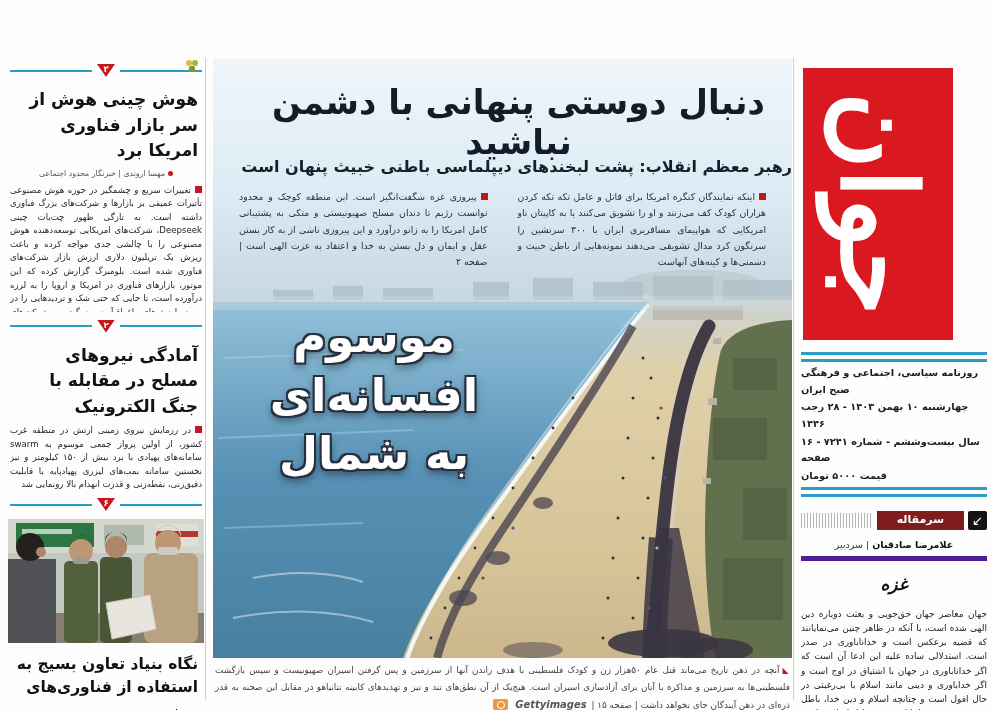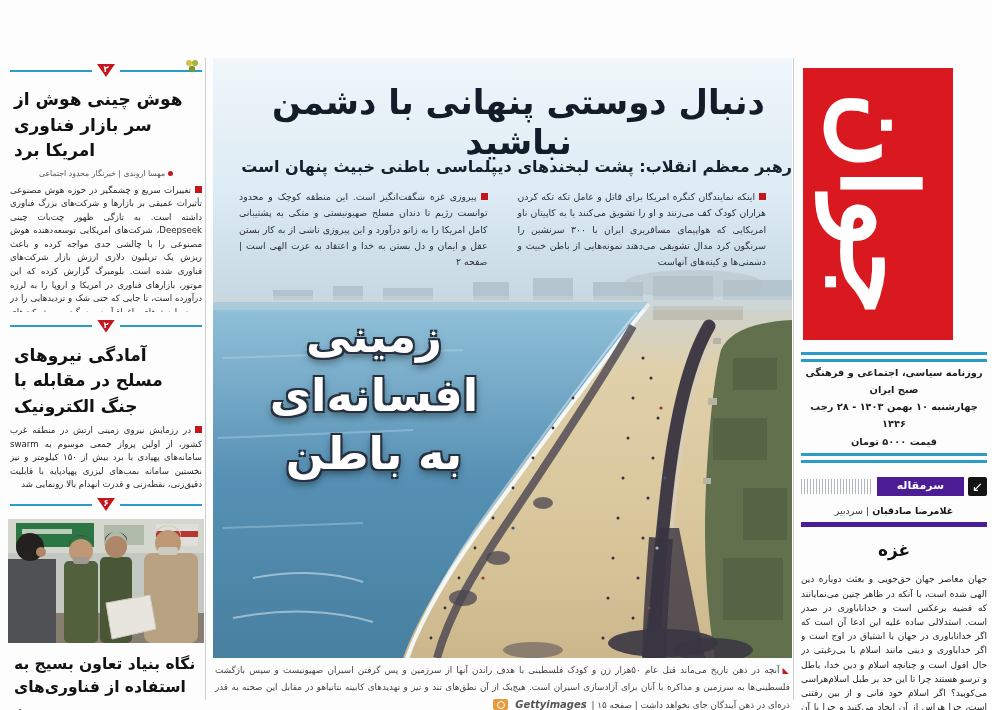--- a/index.html
+++ b/index.html
@@ -11,21 +11,21 @@
 
   
   .col-left{position:absolute;left:8px;top:56px;width:196px;height:654px;overflow:hidden;}
   .ornament{position:absolute;left:176px;top:2px;}
   .sep{display:flex;align-items:center;margin:8px 2px 8px 2px;}
   .sep .line{flex:1;height:2px;background:#2a9cc5;}
   .page-badge{width:18px;height:13px;margin:0 5px;background:#c5161d;color:#fff;
               clip-path:polygon(0 0,100% 0,50% 100%);font-size:8.5px;font-weight:bold;
               text-align:center;line-height:11px;flex:0 0 auto;}
   .sb-title{margin:10px 6px 5px;font-size:17px;font-weight:bold;line-height:1.5;
-            text-align:left;color:#121212;}
+            text-align:right;color:#121212;}
   .sb-title.small{font-size:15.5px;line-height:1.5;}
   .sb-byline{margin:0 0 6px;font-size:7.8px;color:#555;text-align:center;}
   .reddot{display:inline-block;width:5px;height:5px;border-radius:50%;background:#c5161d;margin-left:3px;}
   .sb-body{margin:0 2px 4px;font-size:8.6px;line-height:1.58;text-align:justify;color:#242424;overflow:hidden;}
   .sb-body.h1{max-height:128px;} .sb-body.h2{max-height:66px;}
   .sq{display:inline-block;width:7px;height:7px;background:#c5161d;margin-left:4px;}
   .sb-photo{margin:2px 0 8px;width:196px;height:124px;overflow:hidden;}
 
   
   .col-center{position:absolute;left:213px;top:58px;width:579px;height:652px;}
@@ -53,34 +53,34 @@
   .camera-icon i{position:absolute;left:4px;top:2px;width:6px;height:6px;border:1.5px solid #fff;
                  border-radius:50%;}
 
   
   .col-right{position:absolute;left:801px;top:58px;width:186px;height:652px;overflow:hidden;}
   .logo-box{position:relative;width:150px;height:272px;background:#d9191f;margin:10px 34px 12px 0;}
   .logo-text{position:absolute;left:50%;top:50%;transform:translate(-50%,-50%) rotate(90deg);
              font-family:"DejaVu Serif",serif;font-weight:bold;font-size:104px;color:#fff;
              white-space:nowrap;line-height:1;}
   .rules{height:4px;border-top:3px solid #2a9cc5;border-bottom:3px solid #2a9cc5;margin:3px 0;}
-  .mh-info{text-align:center;}
+  .mh-info{text-align:left;}
   .mh-info p{margin:1px 0;font-size:9.8px;font-weight:bold;line-height:1.7;color:#1d1d1d;}
   .ed-header{display:flex;align-items:center;gap:4px;margin-top:14px;}
   .arrow-box{flex:0 0 auto;width:19px;height:19px;background:#141414;color:#fff;font-size:13px;
              text-align:center;line-height:19px;border-radius:2px;}
-  .ed-badge{flex:0 0 auto;background:#4c1d95;color:#fff;font-size:11px;font-weight:bold;
+  .ed-badge{flex:0 0 auto;background:#7f1d1d;color:#fff;font-size:11px;font-weight:bold;
             padding:2px 20px 4px;}
   .barcode{flex:1;height:15px;background:repeating-linear-gradient(90deg,#a6abb0 0 1px,transparent 1px 3px);
            opacity:.85;}
   .ed-byline{margin:9px 0 0;padding-bottom:6px;border-bottom:5px solid #4c1d95;
              font-size:9.5px;text-align:center;color:#333;}
   .ed-byline b{color:#111;}
   .ed-title{margin:10px 0 8px;font-size:17px;font-weight:bold;line-height:1.6;text-align:center;color:#111;}
-  .ed-title span{display:block;}
+  .ed-title span{display:block;font-style:italic;}
   .ed-body{margin:0 0 7px;font-size:9px;line-height:1.58;text-align:justify;color:#222;}
 </style>
 </head>
 <body>
 
 <div class="page">
 
   <div class="vrule vrule-left"></div>
   <div class="vrule vrule-right"></div>
 
@@ -273,40 +273,41 @@
     <h1 class="headline">دنبال دوستی پنهانی با دشمن نباشید</h1>
     <h3 class="subhead">رهبر معظم انقلاب: پشت لبخندهای دیپلماسی باطنی خبیث پنهان است</h3>
 
     <div class="lead-bullets">
       <p><span class="sq"></span><span>اینکه نمایندگان کنگره امریکا برای قاتل و عامل تکه تکه کردن هزاران کودک کف می‌زنند و او را تشویق می‌کنند یا به کاپیتان ناو امریکایی که هواپیمای مسافربری ایران با ۳۰۰ سرنشین را سرنگون کرد مدال تشویقی می‌دهند نمونه‌هایی از باطن خبیث و دشمنی‌ها و کینه‌های آنهاست</span></p>
       <p><span class="sq"></span><span>پیروزی غزه شگفت‌انگیز است. این منطقه کوچک و محدود توانست رژیم تا دندان مسلح صهیونیستی و متکی به پشتیبانی کامل امریکا را به زانو درآورد و این پیروزی ناشی از به کار بستن عقل و ایمان و دل بستن به خدا و اعتقاد به عزت الهی است | صفحه ۲</span></p>
     </div>
 
 
     <div class="photo-title">
-      <span>زمینی افسانه‌ای</span>
-      <span>به باطن</span>
+      <span>موسوم افسانه‌ای</span>
+      <span>به شمال</span>
     </div>
 
     <p class="caption">
       <span class="cap-marker">◣</span><span>آنچه در ذهن تاریخ می‌ماند قتل عام ۵۰هزار زن و کودک فلسطینی با هدف راندن آنها از سرزمین و پس گرفتن اسیران صهیونیست و سپس بازگشت فلسطینی‌ها به سرزمین و مذاکره با آنان برای آزادسازی اسیران است. هیچ‌یک از آن نطق‌های تند و تیز و تهدیدهای کابینه نتانیاهو در مقابل این صحنه به قدر ذره‌ای در ذهن آیندگان جای نخواهد داشت | صفحه ۱۵ |</span>
       <b class="credit">Gettyimages</b>
       <span class="camera-icon"><i></i></span>
     </p>
   </main>
 
   <aside class="col-right">
     <div class="logo-box">
       <span class="logo-text">جوان</span>
     </div>
 
     <div class="mh-info">
       <div class="rules"></div>
       <p>روزنامه سیاسی، اجتماعی و فرهنگی صبح ایران</p>
       <p>چهارشنبه ۱۰ بهمن ۱۴۰۳ - ۲۸ رجب ۱۴۴۶</p>
+      <p>سال بیست‌وششم - شماره ۷۲۴۱ - ۱۶ صفحه</p>
       <p>قیمت ۵۰۰۰ تومان</p>
       <div class="rules"></div>
     </div>
 
     <div class="ed-header">
       <span class="arrow-box">↙</span>
       <span class="ed-badge">سرمقاله</span>
       <span class="barcode"></span>
     </div>
 

